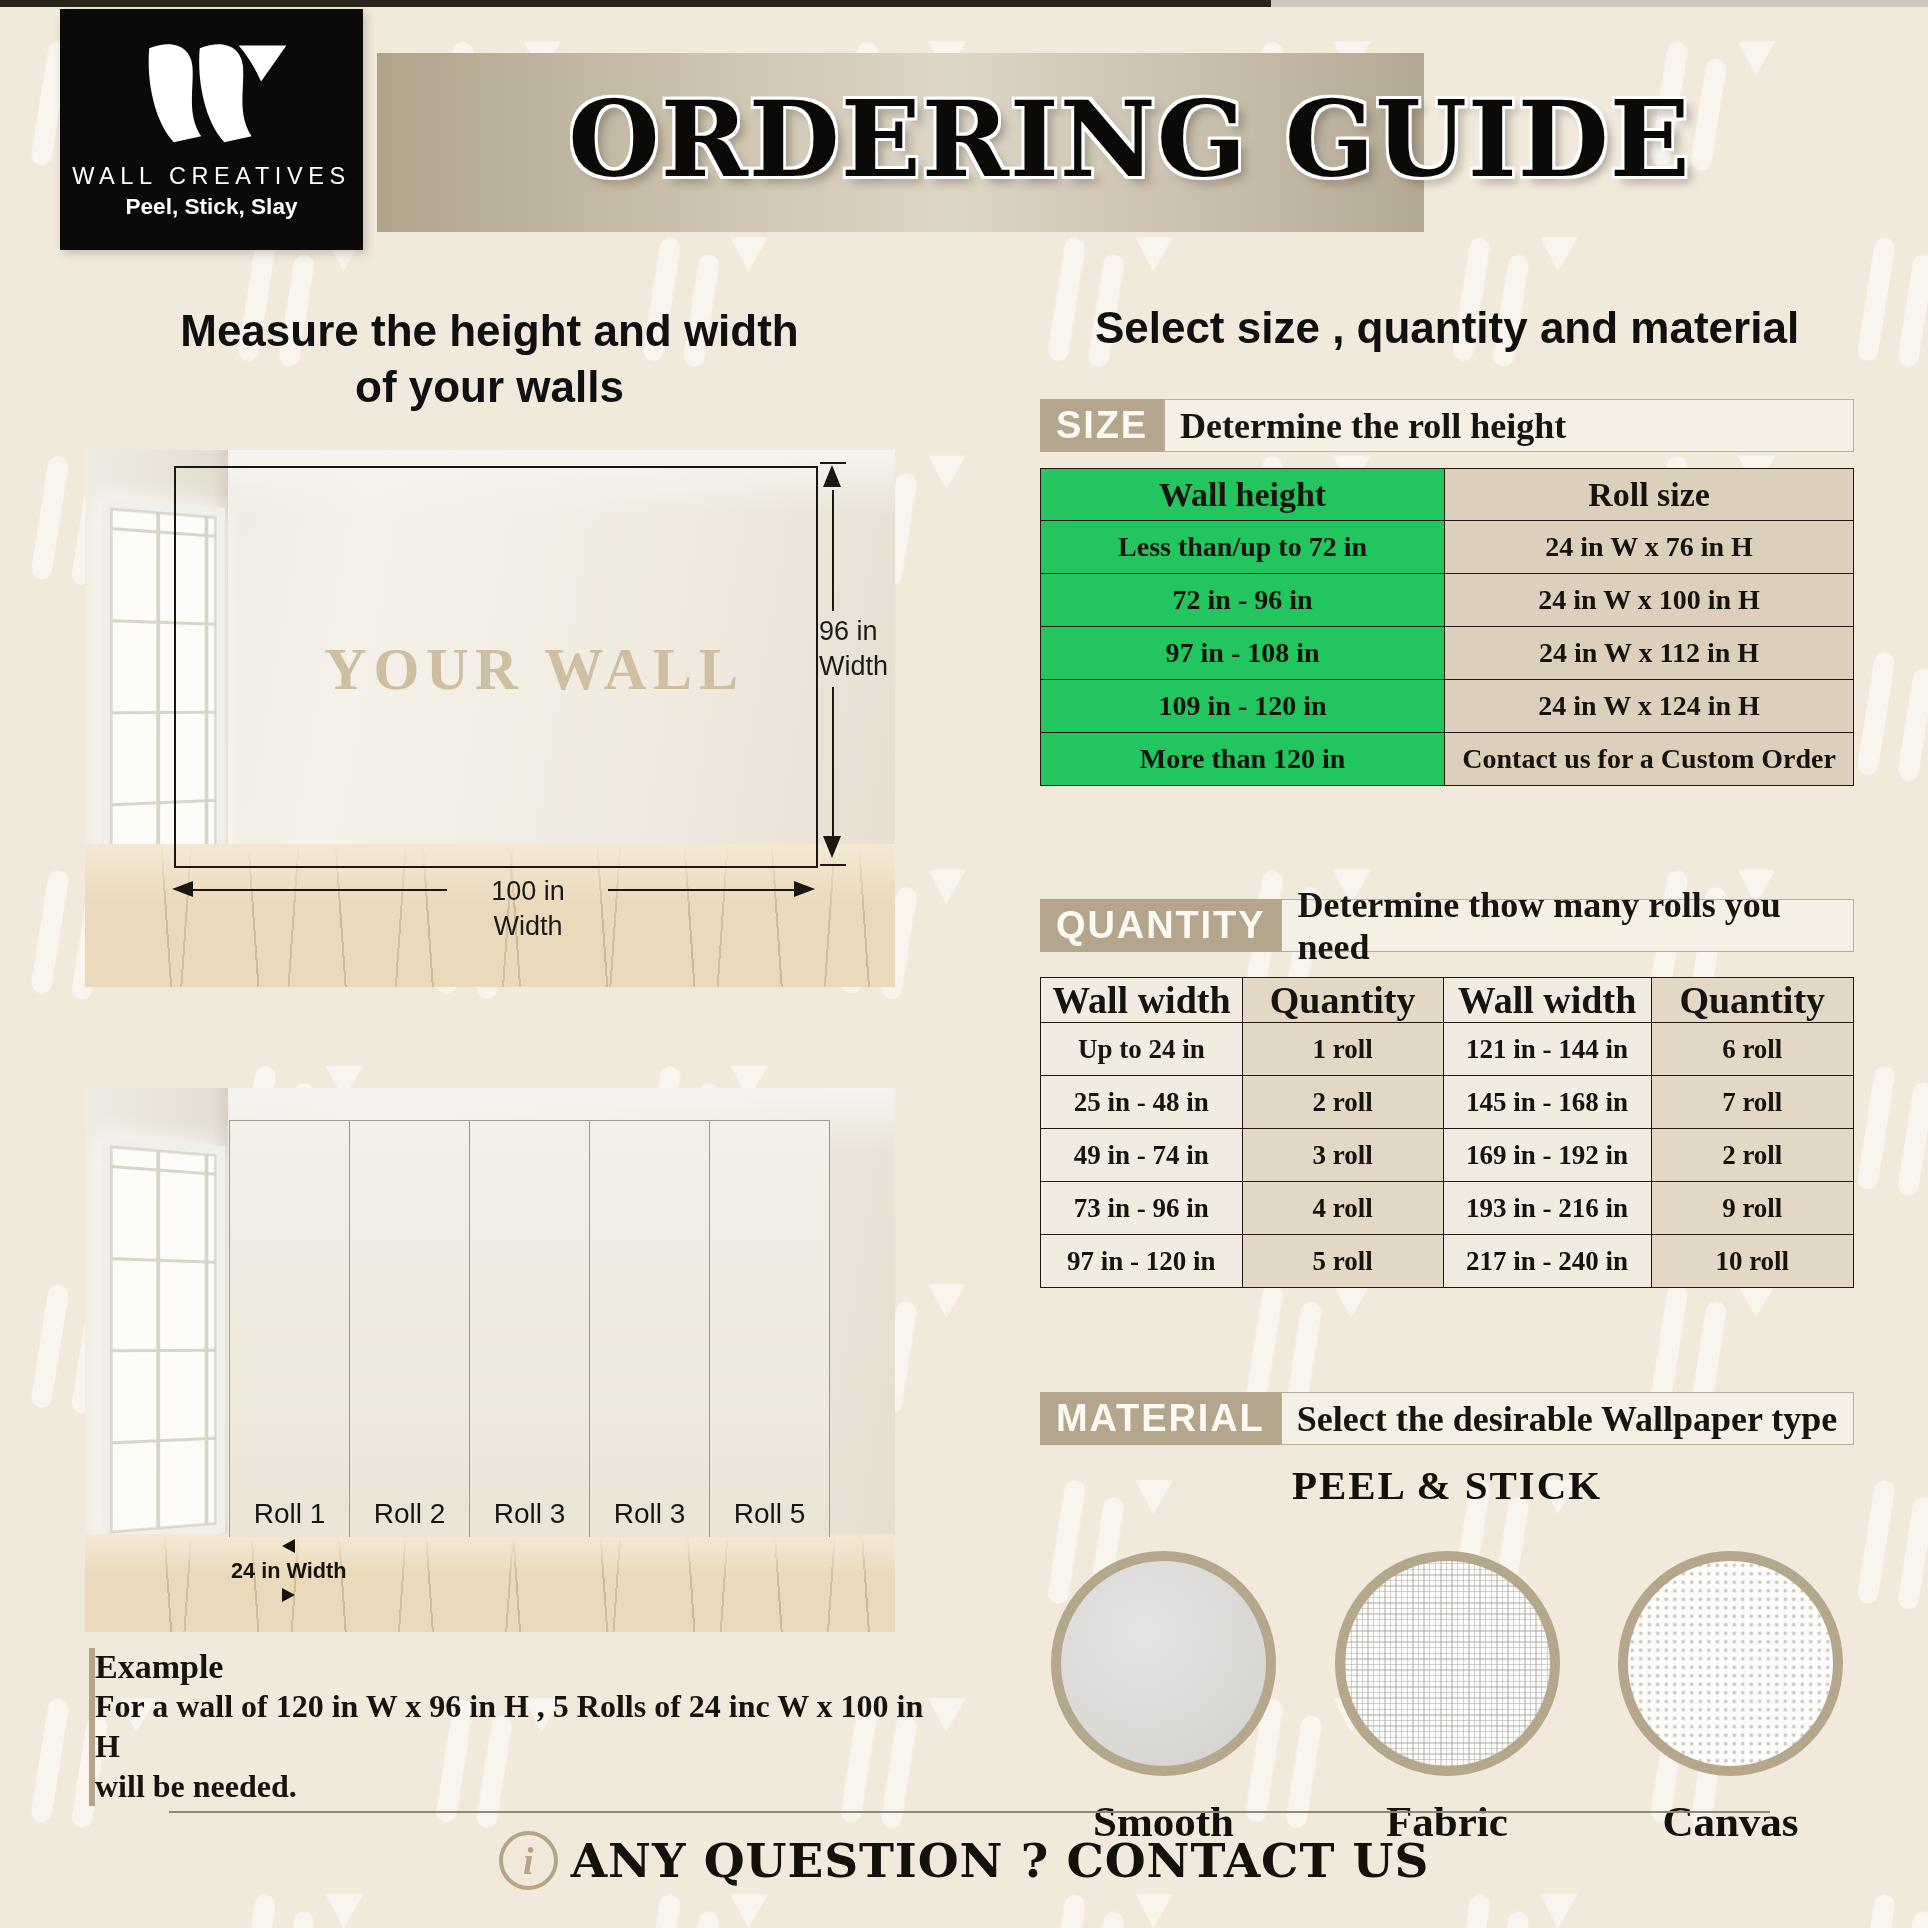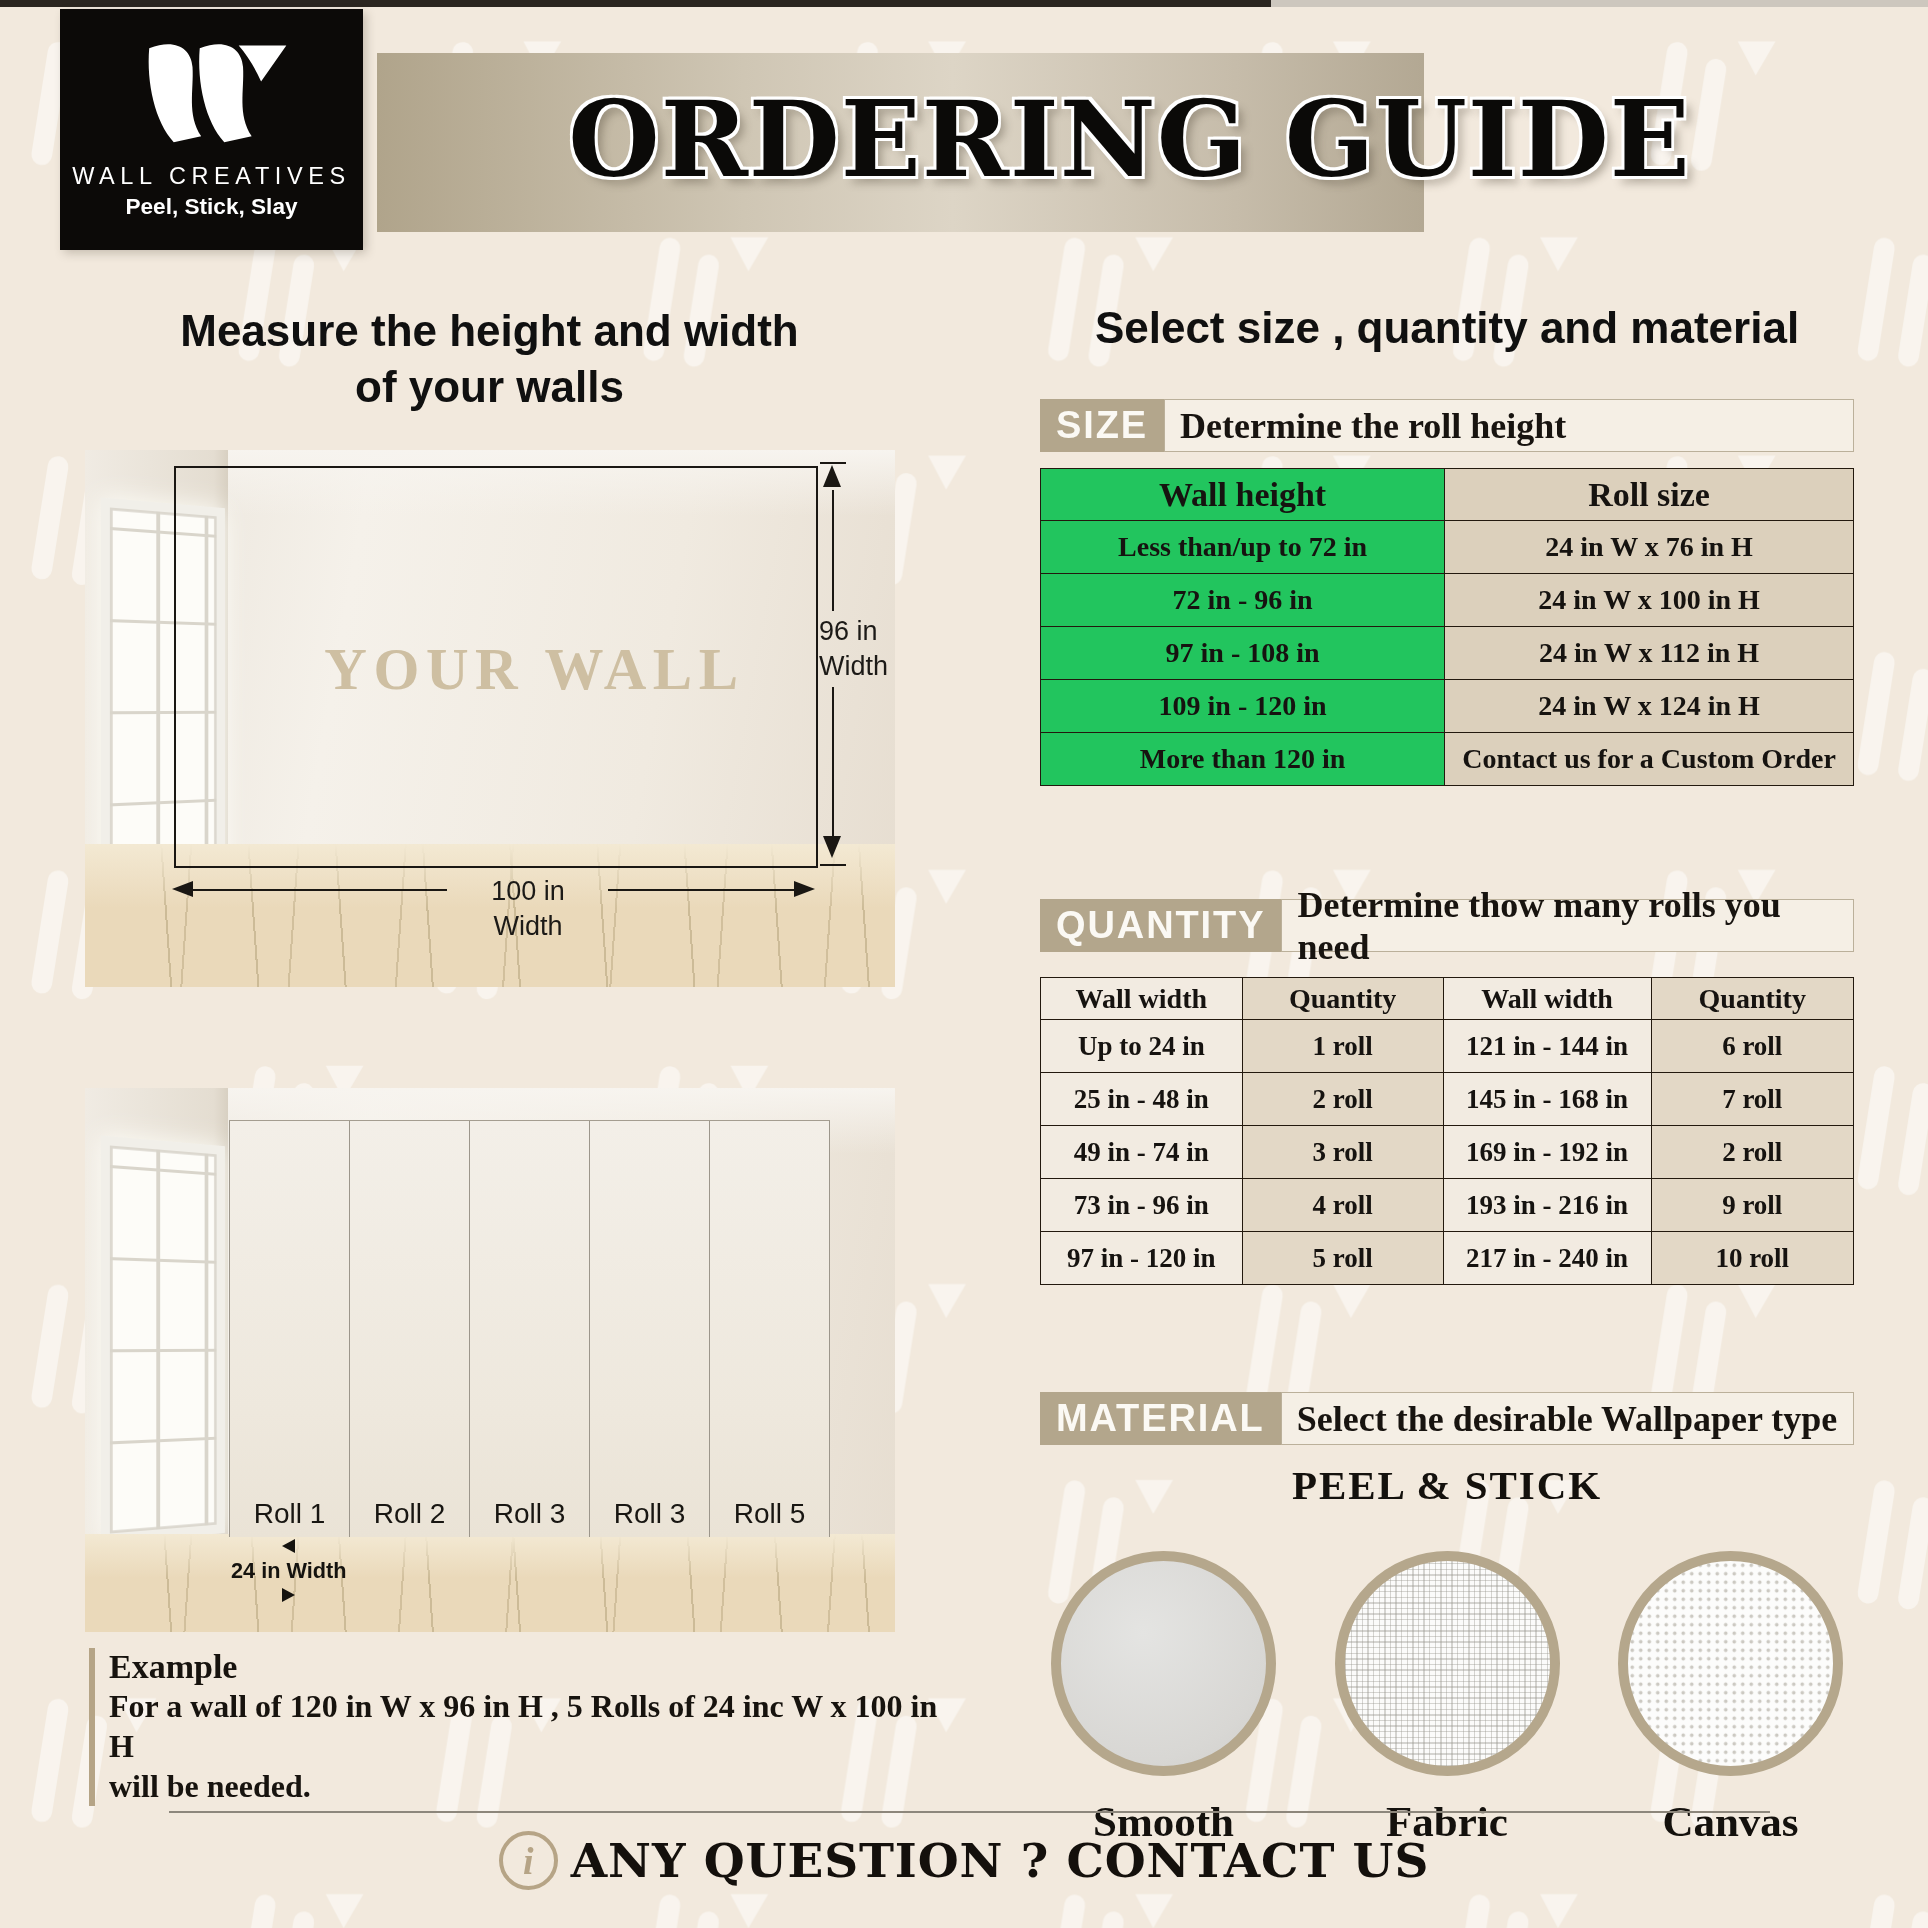--- a/index.html
+++ b/index.html
@@ -67,21 +67,21 @@
   
   .panels{position:absolute;left:144px;top:32px;width:601px;height:416px;display:flex;border-top:1.9px solid #a49d90;}
   .panel{position:relative;flex:1;border-right:1.4px solid #9c968b;background:linear-gradient(180deg,#f3efe8 0%,#eee8dd 70%,#eae3d6 100%);}
   .panel:first-child{border-left:1.4px solid #9c968b;}
   .roll-label{position:absolute;left:0;right:0;bottom:7.5px;text-align:center;font-weight:400;font-size:28px;color:#181612;}
   .width-tag{position:absolute;left:146px;top:451px;display:flex;align-items:center;gap:4.7px;font-weight:700;font-size:21.7px;color:#15130f;flex-direction:column;}
   .wt-tri-l{width:0;height:0;border-top:7.5px solid transparent;border-bottom:7.5px solid transparent;border-right:13px solid #15130f;}
   .wt-tri-r{width:0;height:0;border-top:7.5px solid transparent;border-bottom:7.5px solid transparent;border-left:13px solid #15130f;}
 
   
-  .example{left:89px;top:1648px;width:847px;border-left:6.6px solid #b5a486;padding-left:14px;
+  .example{left:89px;top:1648px;width:847px;border-left:6.6px solid #b5a486;
            font-family:"Liberation Serif",serif;font-weight:700;color:#17130e;}
   .example .ex-title{font-size:34px;line-height:38px;}
   .example .ex-line{font-size:32px;line-height:40px;}
 
   
   .section-bar{position:absolute;left:1040px;width:814px;height:53px;display:flex;align-items:stretch;}
   .badge{background:#b3a68c;color:#fbf9f4;font-weight:700;font-size:38px;letter-spacing:1.9px;
          display:flex;align-items:center;padding:0 16px;}
   .caption{flex:1;background:#f5efe5;border:1.9px solid #bbb09a;display:flex;align-items:center;padding-left:15px;
            font-family:"Liberation Serif",serif;font-weight:700;font-size:36px;color:#181410;}
@@ -91,21 +91,21 @@
   table.guide{position:absolute;left:1040px;width:814px;border-collapse:collapse;table-layout:fixed;
               font-family:"Liberation Serif",serif;font-weight:700;color:#161310;}
   table.guide th,table.guide td{border:1.9px solid #23190e;text-align:center;vertical-align:middle;padding:0 5.6px;
               overflow:hidden;}
   .size-table{top:468px;}
   .size-table th{height:51px;font-size:34px;}
   .size-table td{height:52px;font-size:28px;}
   .size-table .c0{background:#22c55e;width:49.7%;}
   .size-table .c1{background:#dcd0bc;width:50.3%;}
   .qty-table{top:977px;}
-  .qty-table th{height:41px;font-size:28px;}
+  .qty-table th{height:41px;font-size:38px;}
   .qty-table td{height:52px;font-size:27px;}
   .qty-table .c0{background:#f2ebe1;width:24.8%;}
   .qty-table .c1{background:#e3d8c6;width:24.7%;}
   .qty-table .c2{background:#f2ebe1;width:25.6%;}
   .qty-table .c3{background:#e3d8c6;width:24.9%;}
 
   
   .peel{left:1040px;top:1461px;width:814px;text-align:center;font-family:"Liberation Serif",serif;
         font-weight:700;font-size:41px;letter-spacing:1.9px;color:#14110d;}
   .material-row{left:1040px;top:1551px;width:814px;display:flex;justify-content:space-between;}

